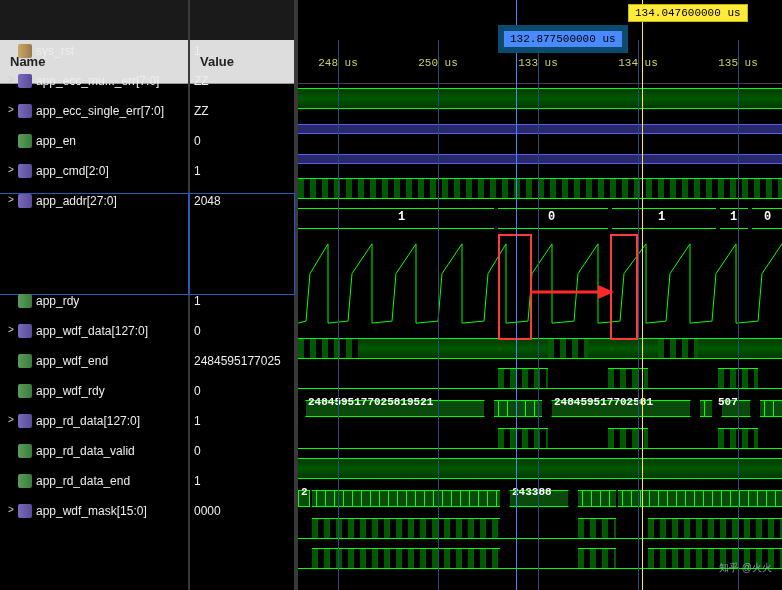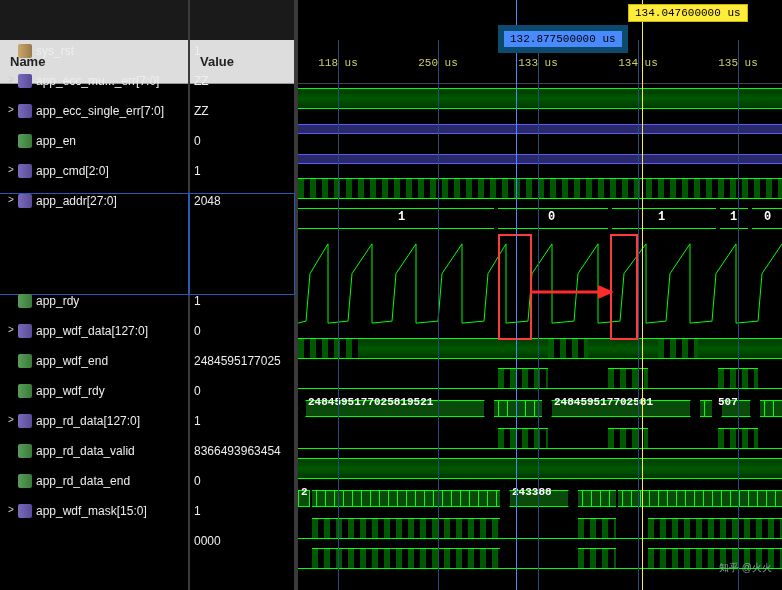--- a/index.html
+++ b/index.html
@@ -196,41 +196,38 @@
         <div class="row">
           <span>2484595177025</span>
         </div>
         <div class="row">
           <span>0</span>
         </div>
         <div class="row">
           <span>1</span>
         </div>
         <div class="row">
-          <span>8366493963454</span>
-        </div>
-        <div class="row">
           <span>0</span>
         </div>
         <div class="row">
           <span>1</span>
         </div>
         <div class="row">
           <span>0000</span>
         </div>
       </div>
   </div>
 
   <div class="wave-panel">
 
     <div class="cursor-label yellow" style="left:330px;">134.047600000 us</div>
     <div class="cursor-label blue" style="left:200px;">132.877500000 us</div>
 
     <div class="ruler">
-      <span class="tick-label" style="left:40px">118 us</span>
+      <span class="tick-label" style="left:40px">248 us</span>
       <span class="tick-label" style="left:140px">250 us</span>
       <span class="tick-label" style="left:240px">133 us</span>
       <span class="tick-label" style="left:340px">134 us</span>
       <span class="tick-label" style="left:440px">135 us</span>
       <span class="tick" style="left:40px"></span>
       <span class="tick" style="left:140px"></span>
       <span class="tick" style="left:240px"></span>
       <span class="tick" style="left:340px"></span>
       <span class="tick" style="left:440px"></span>
     </div>

